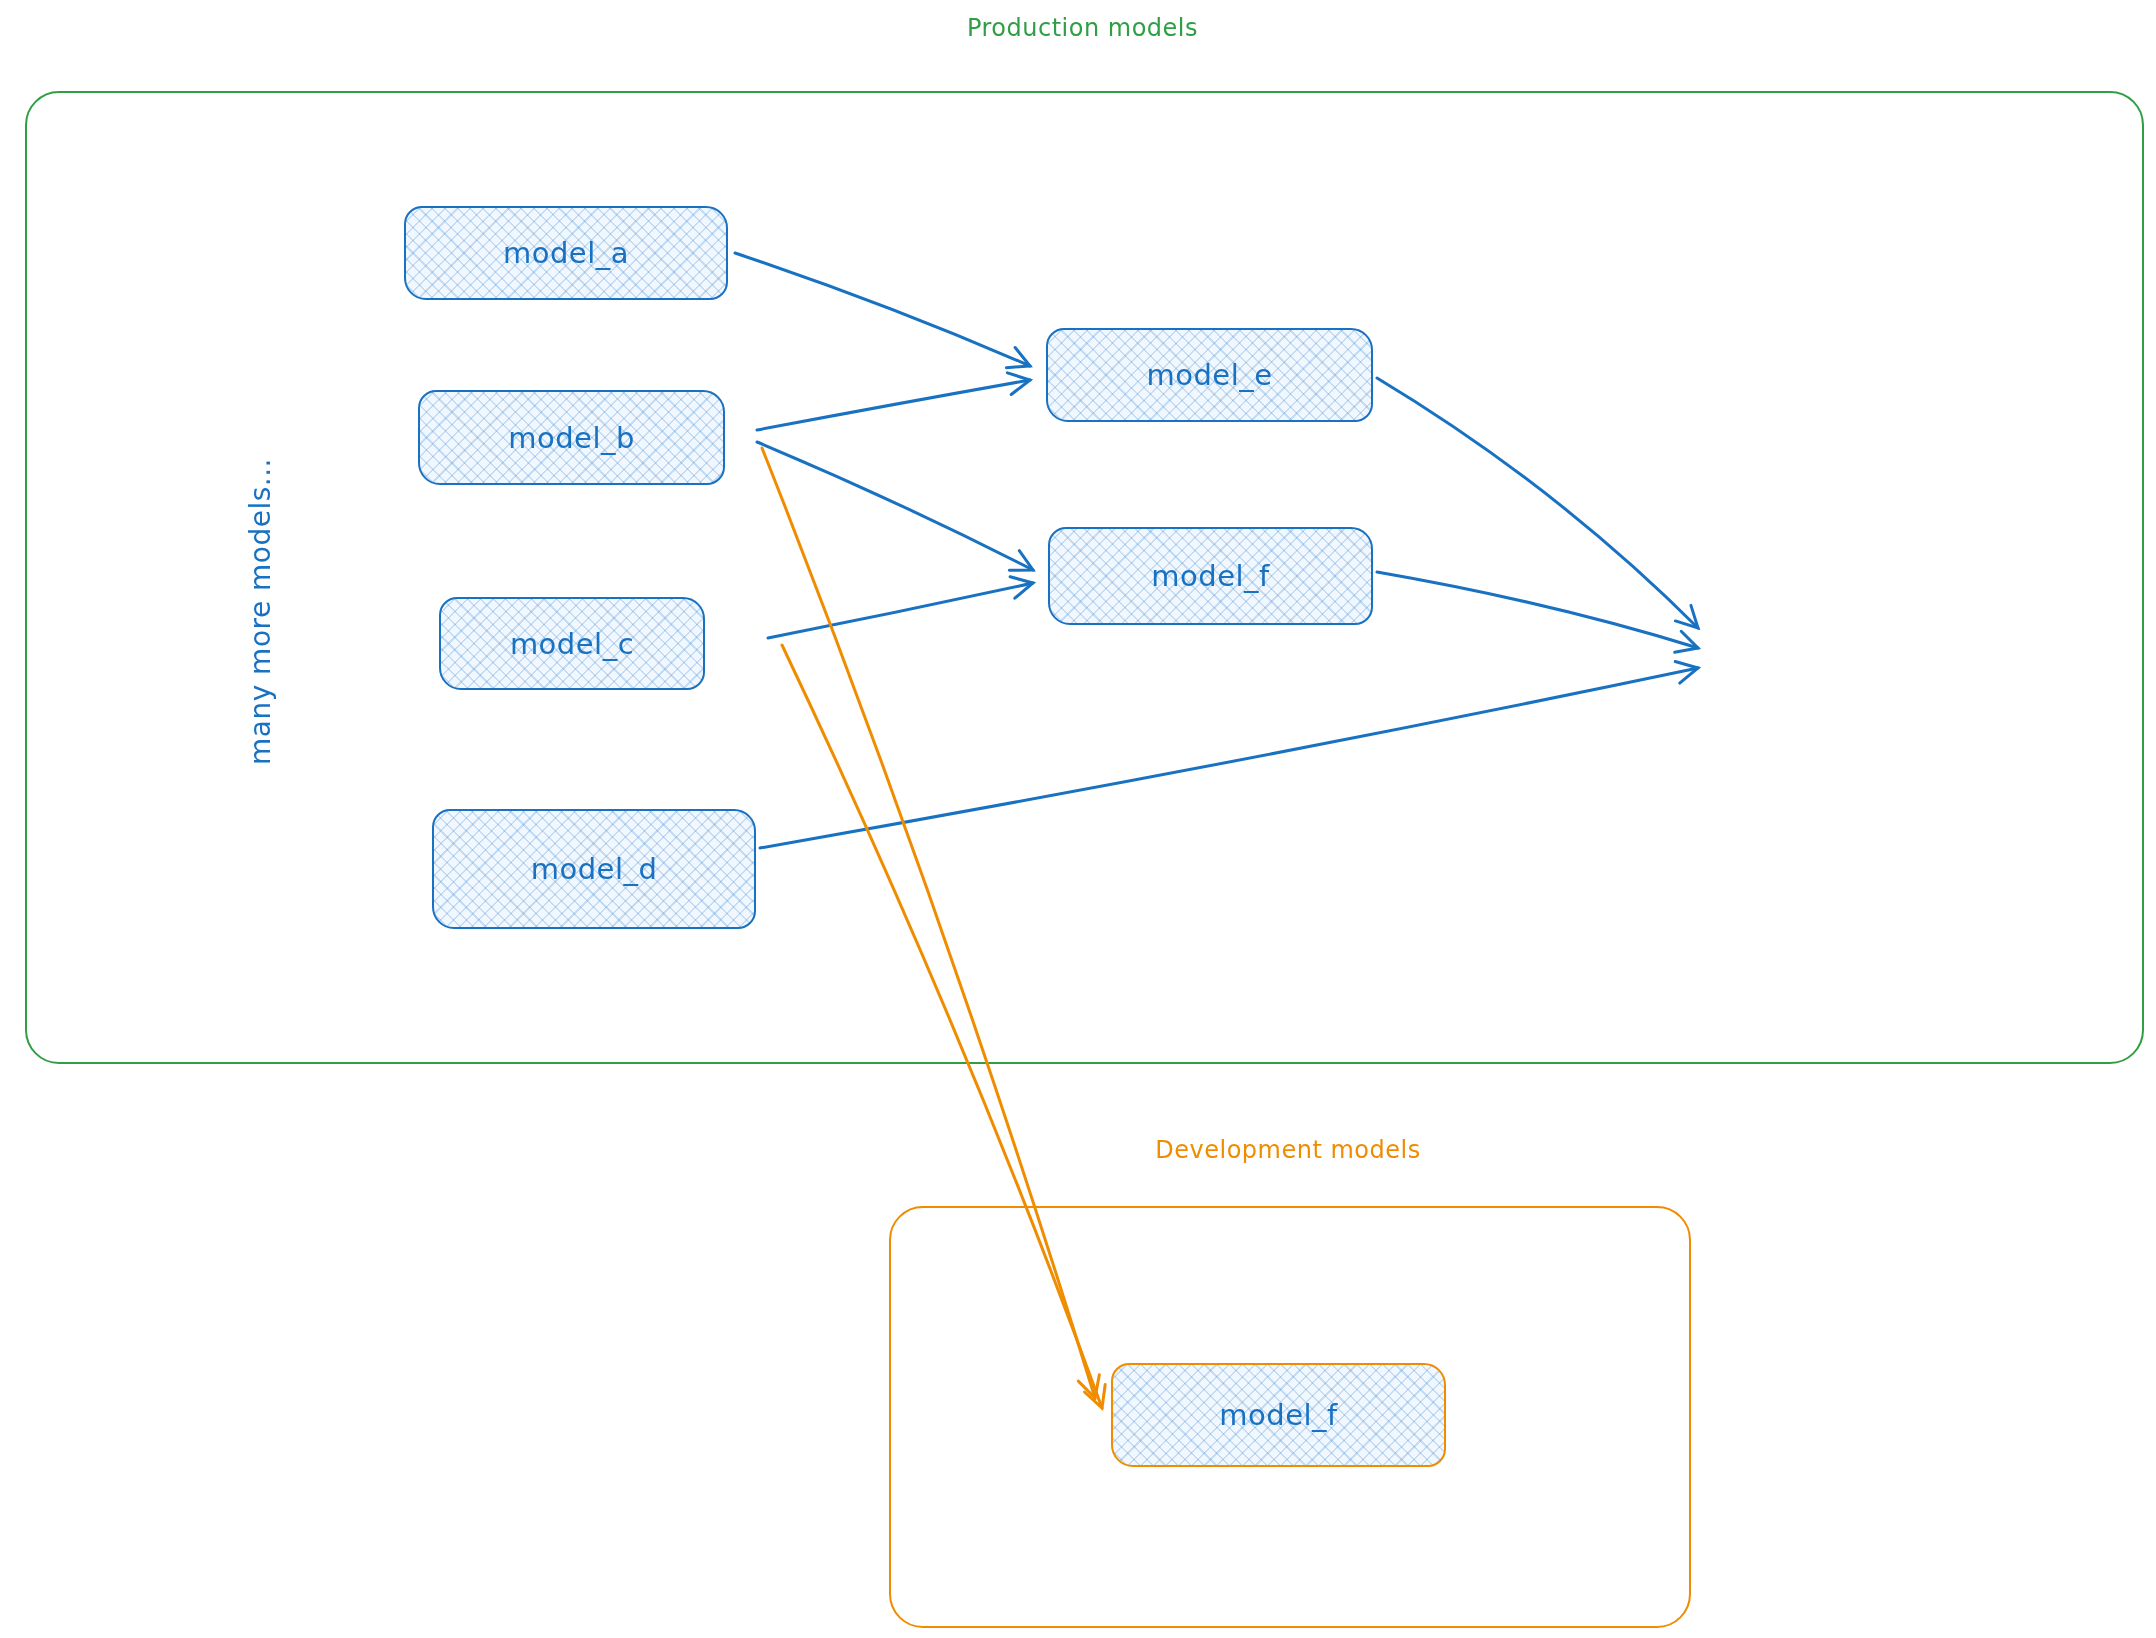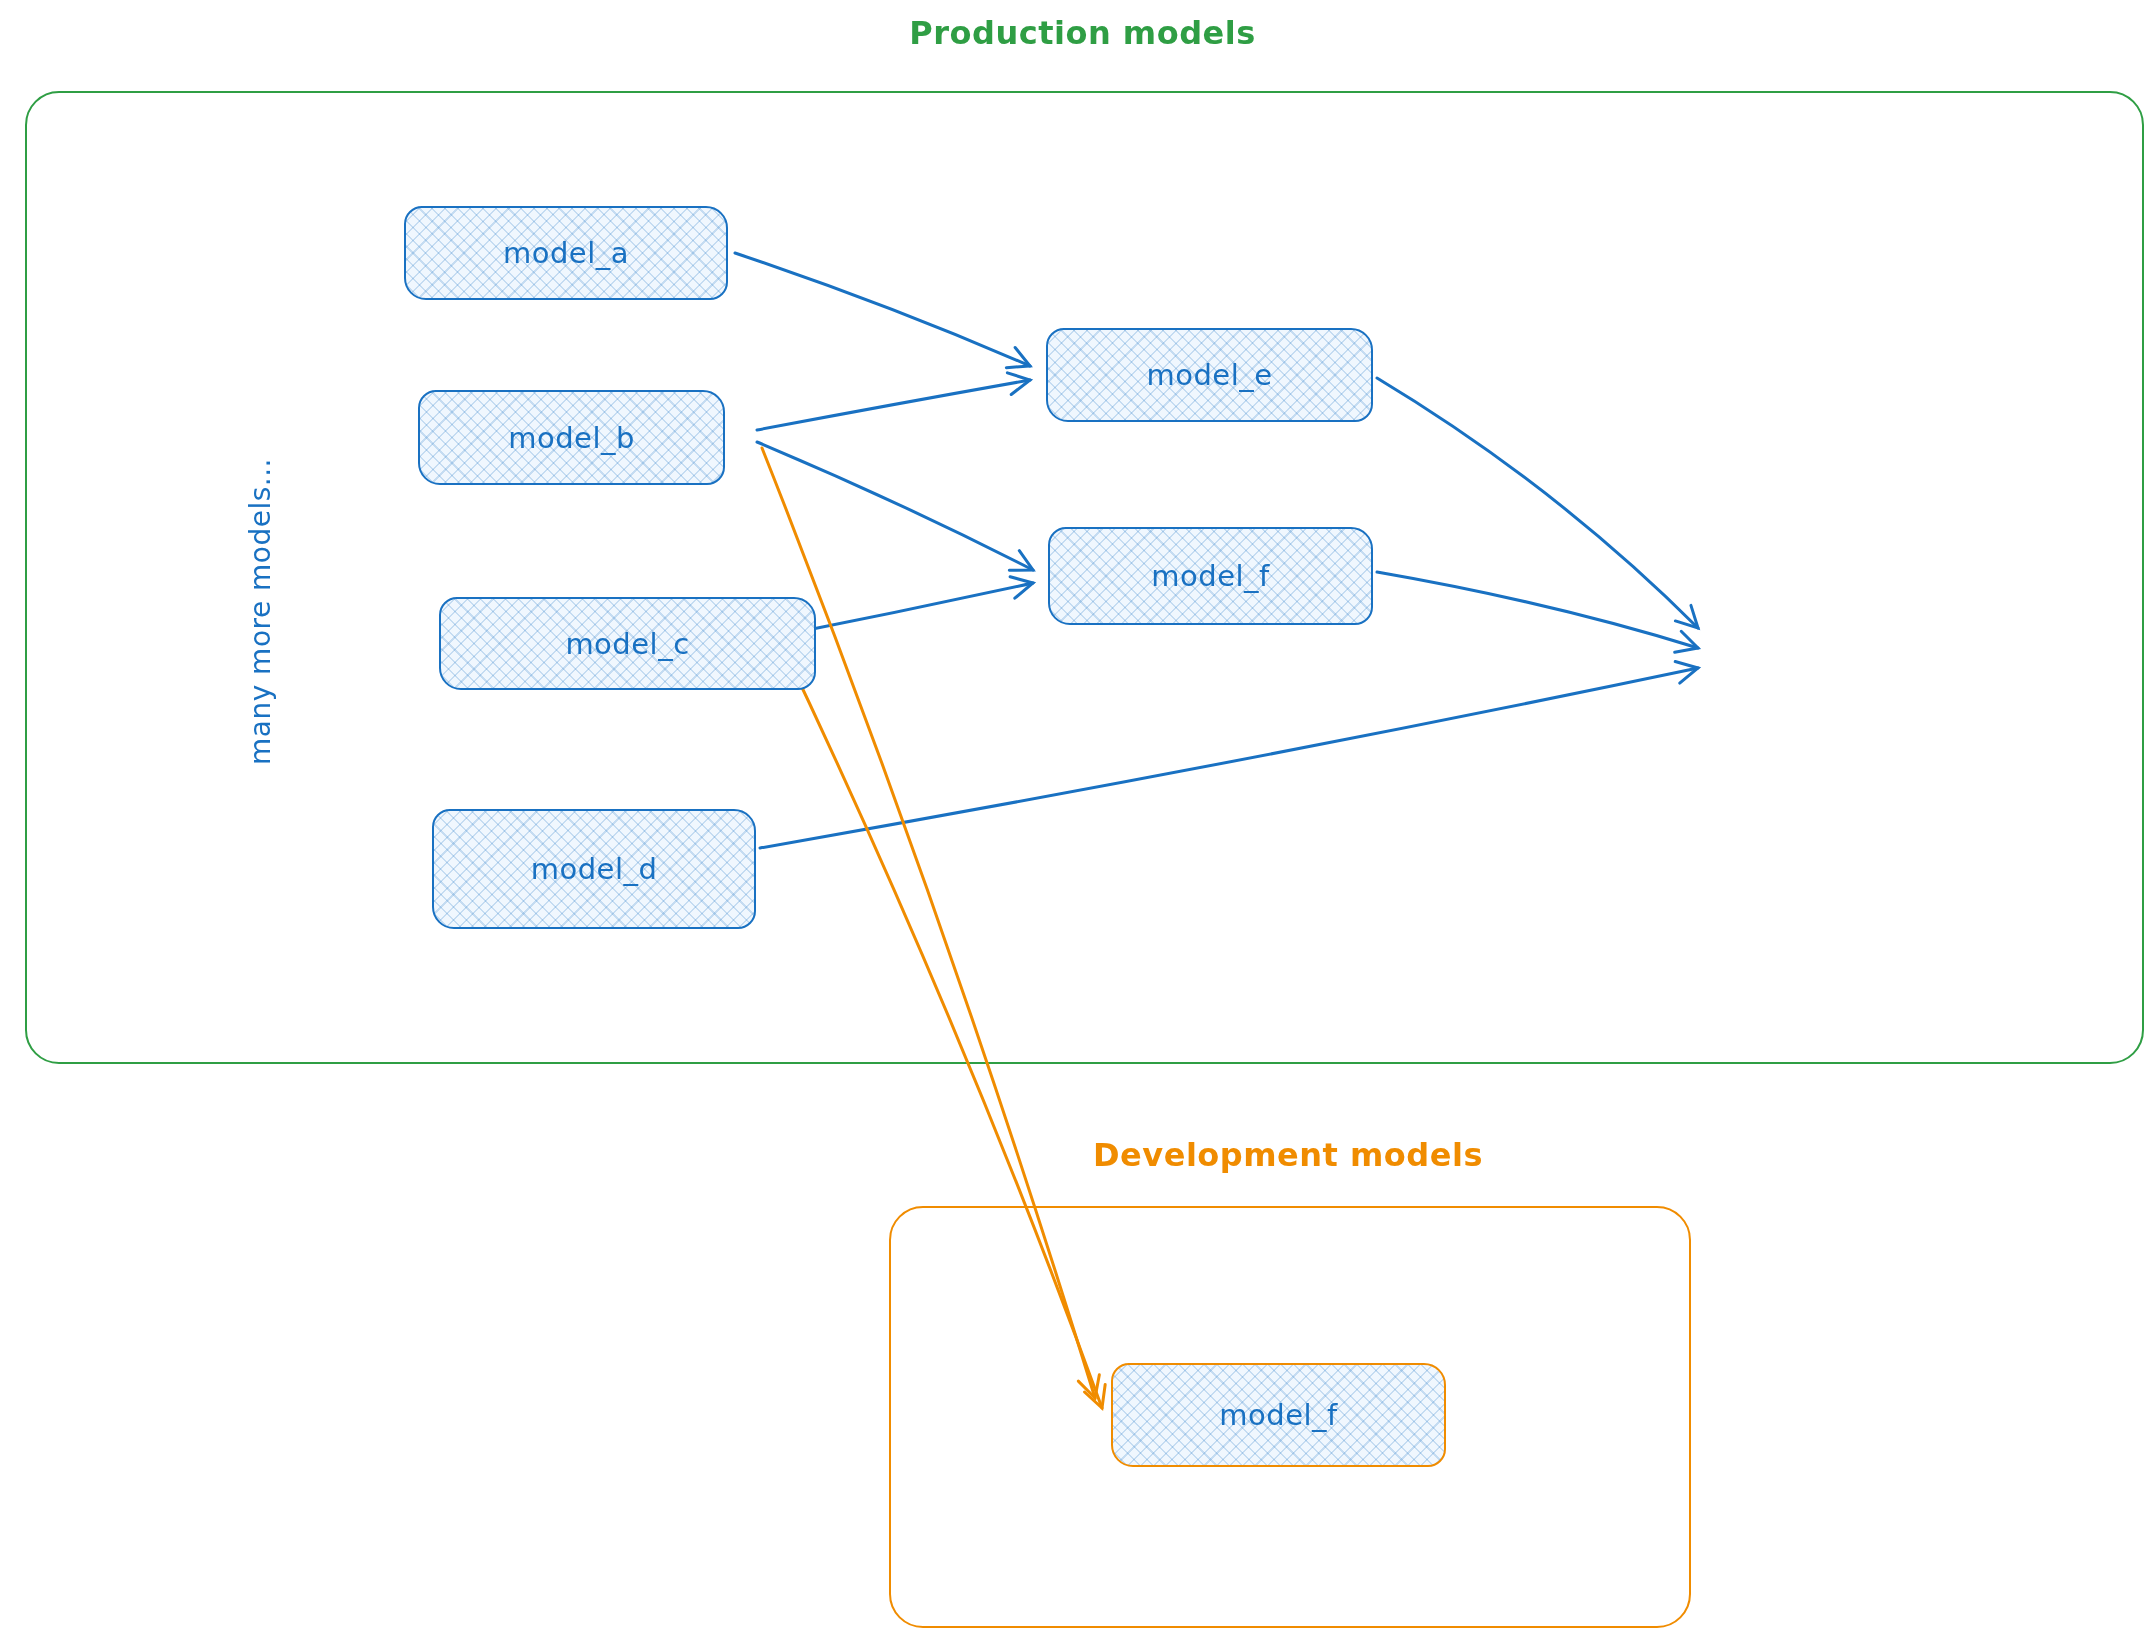--- a/index.html
+++ b/index.html
@@ -24,23 +24,23 @@
     left: 25px; top: 91px; width: 2115px; height: 969px;
     border: 2.5px solid #2f9e44;
   }
   .group-box.development {
     left: 889px; top: 1206px; width: 798px; height: 418px;
     border: 2.5px solid #f08c00;
   }
   .group-title {
     position: absolute;
     text-align: center;
-    font-size: 32px;
+    font-size: 24px;
     letter-spacing: 0.5px;
-    font-weight: 700;
+    font-weight: 400;
   }
   .group-title.production {
     left: 25px; width: 2115px; top: 14px;
     color: #2f9e44;
   }
   .group-title.development {
     left: 889px; width: 798px; top: 1136px;
     color: #f08c00;
   }
   .side-label {
@@ -69,21 +69,21 @@
     background-image:
       repeating-linear-gradient(45deg, rgba(25,113,194,0.20) 0px, rgba(25,113,194,0.20) 1.6px, transparent 1.6px, transparent 9px),
       repeating-linear-gradient(135deg, rgba(25,113,194,0.20) 0px, rgba(25,113,194,0.20) 1.6px, transparent 1.6px, transparent 9px);
     box-sizing: border-box;
   }
   .node.dev {
     border-color: #f08c00;
   }
   #node-model-a { left: 404px; top: 206px; width: 324px; height: 94px; }
   #node-model-b { left: 418px; top: 390px; width: 307px; height: 95px; }
-  #node-model-c { left: 439px; top: 597px; width: 377px; height: 93px; }
+  #node-model-c { left: 439px; top: 597px; width: 266px; height: 93px; }
   #node-model-d { left: 432px; top: 809px; width: 324px; height: 120px; }
   #node-model-e { left: 1046px; top: 328px; width: 327px; height: 94px; justify-content: center; }
   #node-model-f { left: 1048px; top: 527px; width: 325px; height: 98px; }
   #node-model-g { left: 1712px; top: 618px; width: 323px; height: 96px; }
   #node-dev-model-f { left: 1111px; top: 1363px; width: 335px; height: 104px; }
   svg.edges {
     position: absolute;
     left: 0; top: 0;
     width: 2156px; height: 1638px;
     pointer-events: none;

